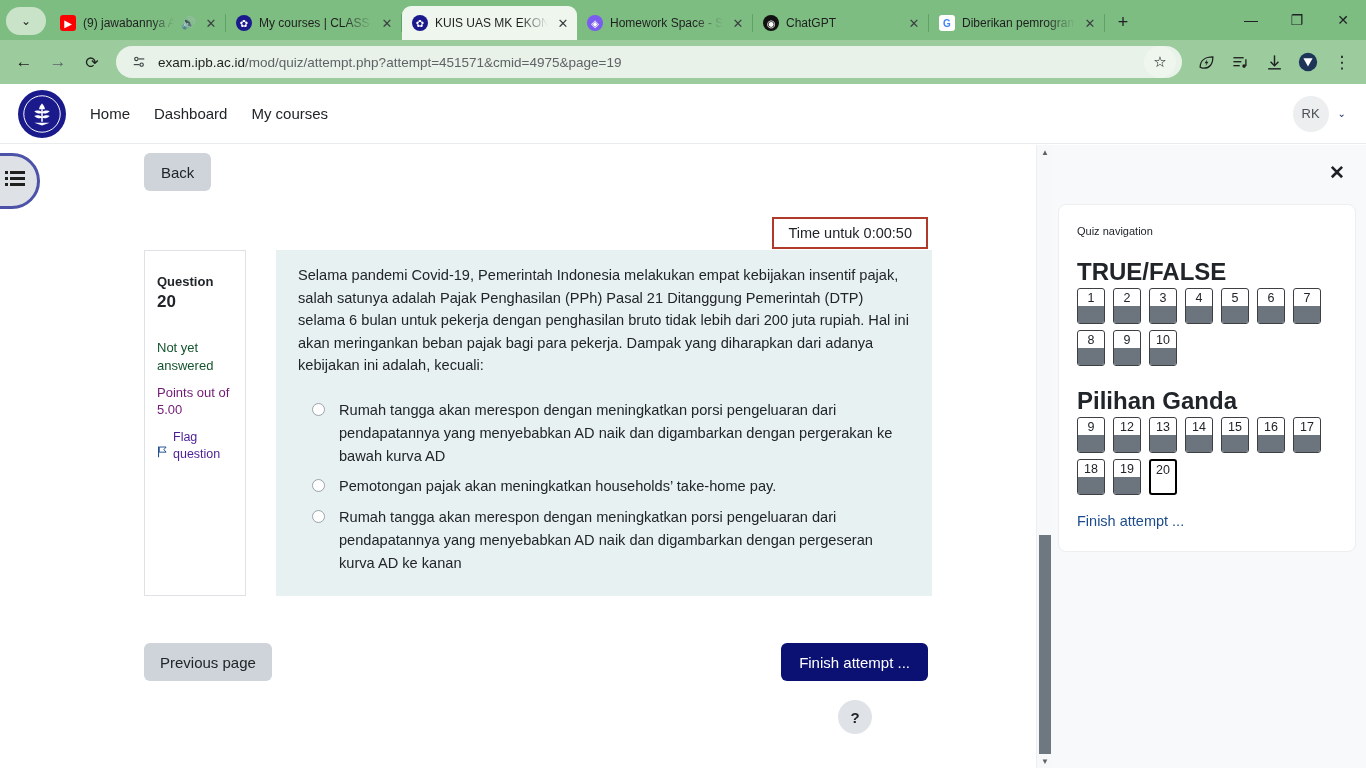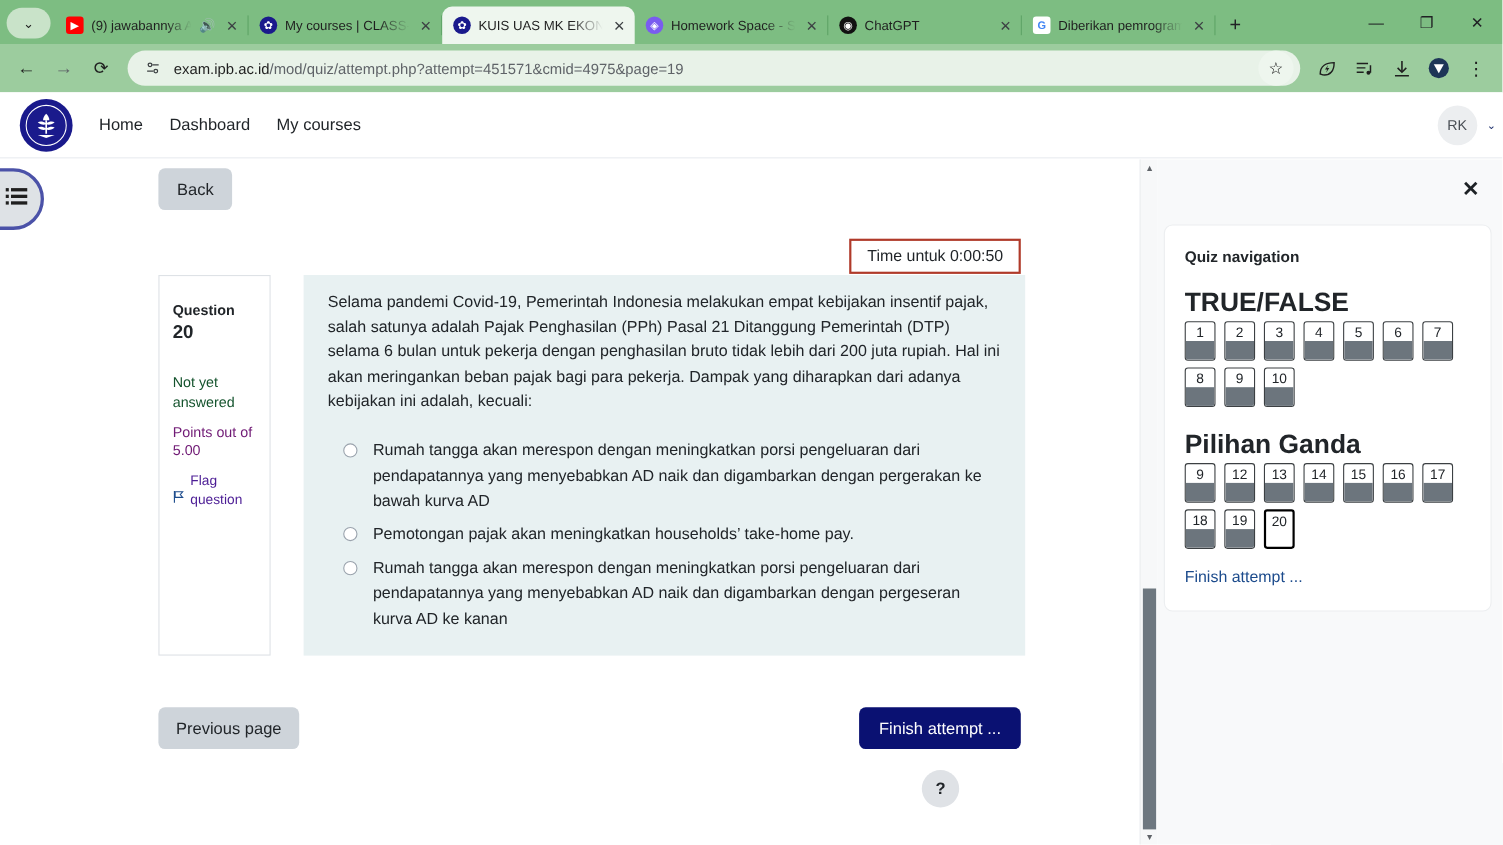--- a/index.html
+++ b/index.html
@@ -99,21 +99,21 @@
   }
   .ipb-logo {
     width: 48px; height: 48px; border-radius: 50%;
     background: #1a1a8c; margin-left: 2px; margin-right: 24px;
     display: flex; align-items: center; justify-content: center;
     flex: 0 0 48px; position: relative;
   }
   .navlinks { display: flex; gap: 24px; font-size: 15px; color: #212529; }
   .navlinks span { cursor: pointer; }
   .user-chip {
-    position: absolute; right: 6px; top: 50%; transform: translateY(-50%);
+    position: absolute; right: 20px; top: 50%; transform: translateY(-50%);
     display: flex; align-items: center; gap: 9px;
   }
   .avatar {
     width: 36px; height: 36px; border-radius: 50%; background: #eceef0;
     display: flex; align-items: center; justify-content: center;
     font-size: 13px; color: #4a4f55;
   }
   .caret-down { font-size: 10px; color: #1c2e6b; }
 
   .content-area {
@@ -223,21 +223,21 @@
     position: absolute; right: 18px; top: 16px;
     font-size: 19px; font-weight: bold; color: #1d2125;
     width: 22px; height: 22px; display: flex;
     align-items: center; justify-content: center;
   }
   .nav-card {
     position: absolute; left: 6px; right: 10px; top: 59px;
     background: #fff; border: 1px solid #eceef0; border-radius: 8px;
     padding: 20px 18px 22px;
   }
-  .nav-title { font-size: 14px; font-weight: bold; color: #212529; }
+  .nav-title { font-size: 11px; font-weight: normal; color: #212529; }
   .sec-title {
     font-size: 24px; font-weight: bold; color: #212529;
     margin: 22px 0 4px 0; line-height: 1.05;
   }
   .qgrid { display: flex; flex-wrap: wrap; gap: 6px 8px; }
   .qbtn {
     width: 28px; height: 36px; border: 1px solid #3c4043;
     border-radius: 3px; background: #fff; position: relative;
     font-size: 12.5px; color: #212529; overflow: hidden;
   }

